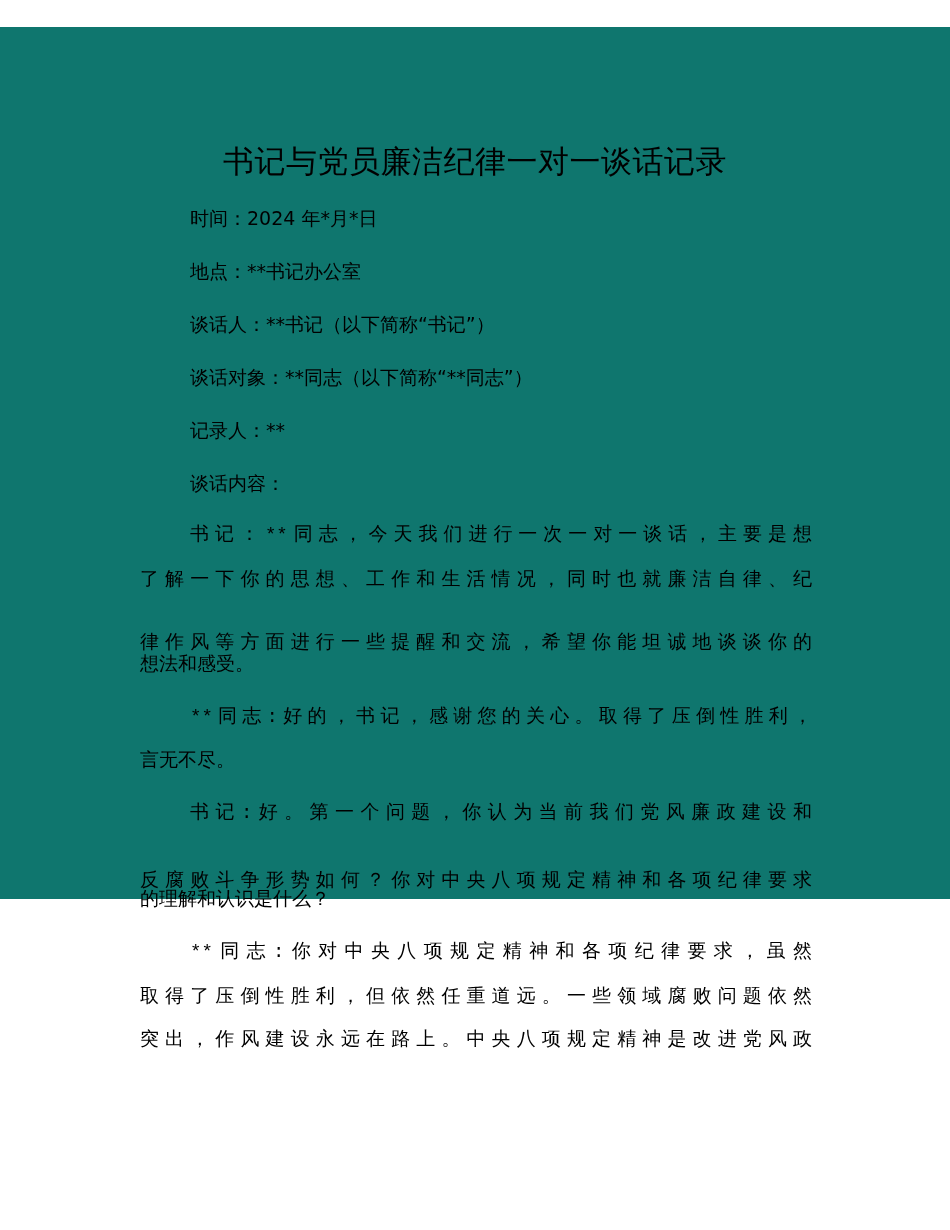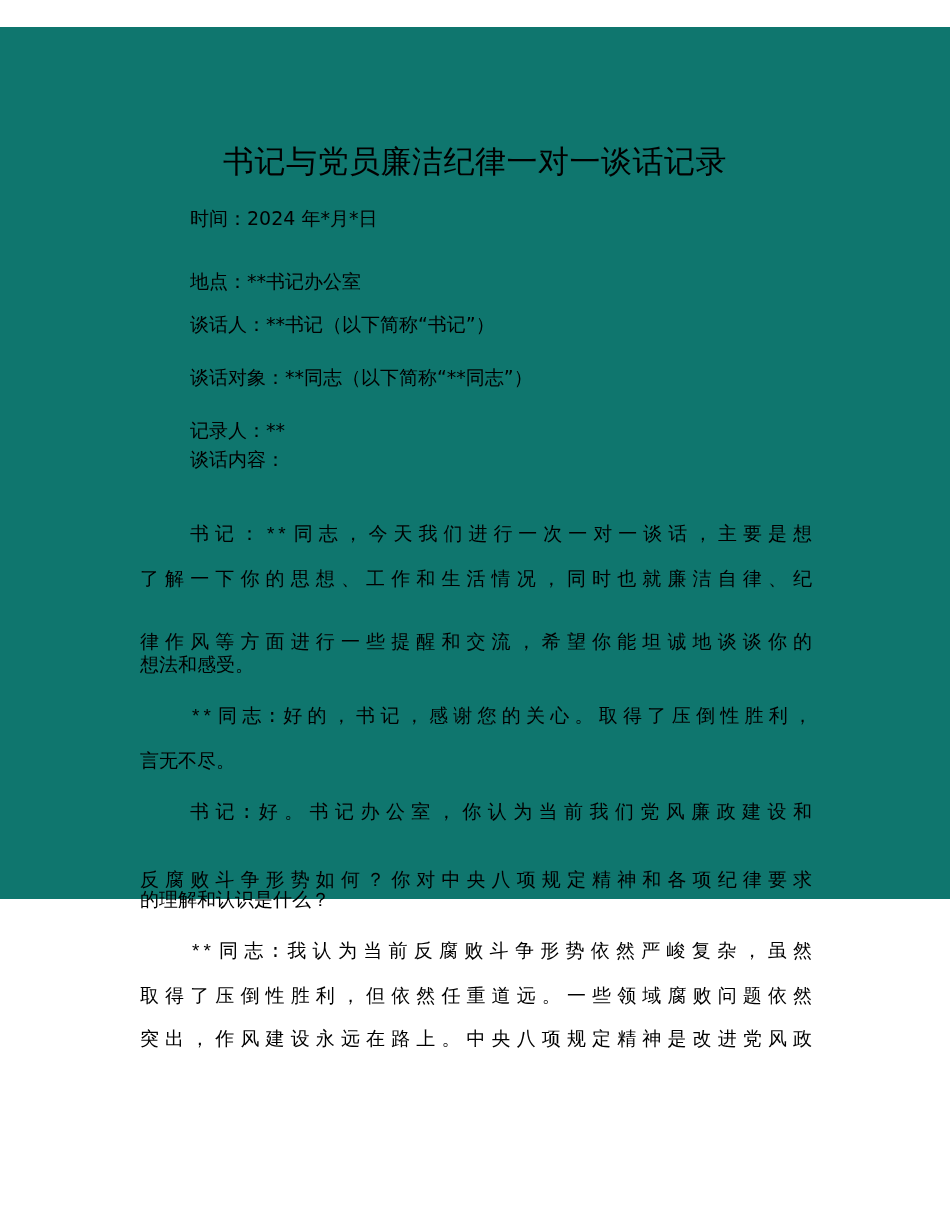--- a/index.html
+++ b/index.html
@@ -5,43 +5,43 @@
   html, body { margin:0; padding:0; background:#ffffff; }
   body { width:950px; height:1230px; position:relative; overflow:hidden;
          font-family:"DejaVu Sans","Liberation Sans",sans-serif; color:#000; }
   .page { position:absolute; left:0; top:0; width:950px; height:872px; background:#0f766e;margin-top:27px; }
   .title { position:absolute; top:112px; left:0; width:950px; text-align:center;
            font-size:31px; line-height:44px; letter-spacing:0.5px; }
   .line { position:absolute; font-size:19px; line-height:32px; white-space:nowrap; }
   .meta { left:190px; }
   .body-line { left:140px; width:672px; text-align:justify; text-align-last:justify; }
   .first { left:190px; width:622px;font-family:Liberation Mono, monospace; }
-  .last { text-align-last:left; }
+  .last { text-align-last:left;font-family:Liberation Serif, serif; }
 </style>
 </head>
 <body>
 
 <div class="page">
   <div class="title">书记与党员廉洁纪律一对一谈话记录</div>
 
   <div class="line meta" style="top:175px"><span>时间：</span><span>2024 年*月*日</span></div>
-  <div class="line meta" style="top:238px"><span>地点：</span><span>**书记办公室</span></div>
+  <div class="line meta" style="top:228px"><span>地点：</span><span>**书记办公室</span></div>
   <div class="line meta" style="top:281px"><span>谈话人：</span><span>**书记（以下简称“书记”）</span></div>
   <div class="line meta" style="top:334px"><span>谈话对象：</span><span>**同志（以下简称“**同志”）</span></div>
   <div class="line meta" style="top:387px"><span>记录人：</span><span>**</span></div>
-  <div class="line meta" style="top:416px"><span>谈话内容：</span><span></span></div>
+  <div class="line meta" style="top:440px"><span>谈话内容：</span><span></span></div>
 
   <div class="line body-line first" style="top:492px">书记：**同志，今天我们进行一次一对一谈话，主要是想</div>
   <div class="line body-line" style="top:535px">了解一下你的思想、工作和生活情况，同时也就廉洁自律、纪</div>
   <div class="line body-line" style="top:598px">律作风等方面进行一些提醒和交流，希望你能坦诚地谈谈你的</div>
   <div class="line body-line last" style="top:621px">想法和感受。</div>
 
   <div class="line body-line first" style="top:674px">**同志:好的，书记，感谢您的关心。取得了压倒性胜利，</div>
   <div class="line body-line last" style="top:717px">言无不尽。</div>
 
-  <div class="line body-line first" style="top:770px">书记:好。书记办公室，你认为当前我们党风廉政建设和</div>
+  <div class="line body-line first" style="top:770px">书记:好。第一个问题，你认为当前我们党风廉政建设和</div>
   <div class="line body-line" style="top:836px">反腐败斗争形势如何？你对中央八项规定精神和各项纪律要求</div>
   <div class="line body-line last" style="top:856px">的理解和认识是什么？</div>
 
-  <div class="line body-line first" style="top:909px">**同志:我认为当前反腐败斗争形势依然严峻复杂，虽然</div>
+  <div class="line body-line first" style="top:909px">**同志:你对中央八项规定精神和各项纪律要求，虽然</div>
   <div class="line body-line" style="top:952px">取得了压倒性胜利，但依然任重道远。一些领域腐败问题依然</div>
   <div class="line body-line" style="top:995px">突出，作风建设永远在路上。中央八项规定精神是改进党风政</div>
 </div>
 
 </body></html>

